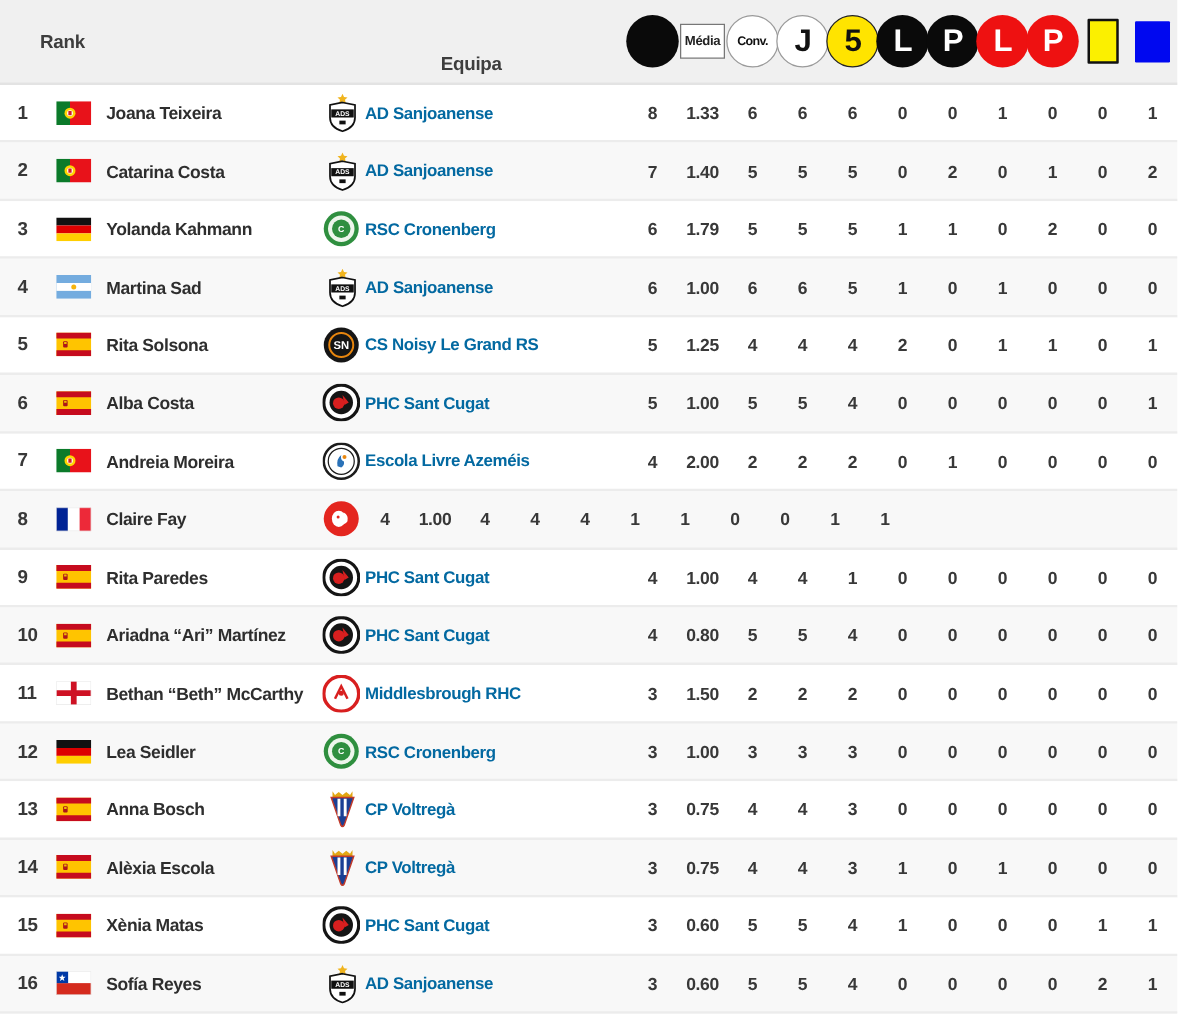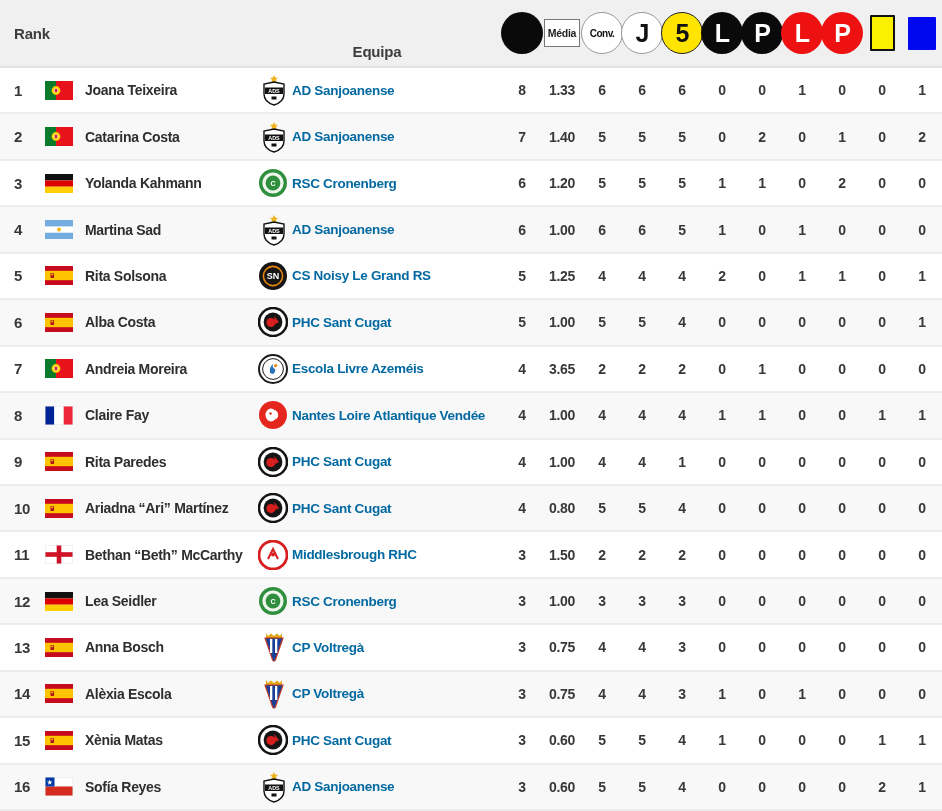--- a/index.html
+++ b/index.html
@@ -8,21 +8,21 @@
   .hdr{height:68px;background:#f0f0f0;display:flex;align-items:center;box-sizing:border-box;border-bottom:2px solid #e3e3e3;}
   .row{height:46.45px;display:flex;align-items:center;box-sizing:border-box;border-bottom:2px solid #ececec;background:#fff;}
   .row.alt{background:#f8f8f8;}
   .c-rank{width:45px;padding-left:14px;box-sizing:border-box;font-weight:bold;font-size:15px;flex:none;letter-spacing:-0.3px;}
   .c-flag{width:40px;flex:none;display:flex;align-items:center;}
   .c-player{width:167px;flex:none;font-weight:bold;font-size:14px;letter-spacing:-0.3px;white-space:nowrap;color:#2e2e2e;}
   .c-logo{width:36px;flex:none;display:flex;align-items:center;justify-content:flex-end;}
   .c-team{width:214px;flex:none;font-weight:bold;font-size:13.5px;letter-spacing:-0.3px;white-space:nowrap;color:#0369a1;padding-left:4px;box-sizing:border-box;}
   .c-stat{width:40px;flex:none;text-align:center;font-weight:bold;font-size:14px;letter-spacing:-0.3px;}
   .hdr .c-label{font-weight:bold;font-size:15px;color:#3d3d3d;letter-spacing:-0.2px;}
-  .hdr .c-rankhdr{width:45px;padding-left:14px;box-sizing:border-box;flex:none;}
+  .hdr .c-rankhdr{width:45px;padding-left:32px;box-sizing:border-box;flex:none;}
   .hdr .c-teamhdr{width:250px;margin-left:207px;flex:none;text-align:center;margin-top:36px;}
   .hdr .stat-cell{width:40px;flex:none;display:flex;align-items:center;justify-content:center;overflow:visible;}
   .badge-circle{width:42px;height:42px;border-radius:50%;display:flex;align-items:center;justify-content:center;flex:none;box-sizing:border-box;}
   .b-ball{background:#0a0a0a;}
   .b-white{background:#fff;border:1px solid #9a9a9a;color:#111;}
   .b-yellowc{background:#ffe400;border:1px solid #222;color:#111;}
   .b-black{background:#0a0a0a;color:#fff;}
   .b-red{background:#ee1111;color:#fff;}
   .badge-letter{font-weight:bold;font-size:25px;letter-spacing:-1px;line-height:1;}
   .badge-conv{font-weight:bold;font-size:10px;letter-spacing:-0.5px;}
@@ -174,21 +174,21 @@
         <div class="c-logo">
           <svg width="30" height="30" viewBox="0 0 30 30">
             <circle cx="15" cy="15" r="14" fill="#2f8f3f"></circle>
             <circle cx="15" cy="15" r="10.6" fill="#eef6ec"></circle>
             <circle cx="15" cy="15" r="7.4" fill="#2f8f3f"></circle>
             <text x="15" y="17.6" font-family="Liberation Sans,sans-serif" font-size="7" font-weight="bold" fill="#fff" text-anchor="middle">C</text>
           </svg>
         </div>
         <div class="c-team">RSC Cronenberg</div>
         <div class="c-stat">6</div>
-        <div class="c-stat">1.20</div>
+        <div class="c-stat">1.79</div>
         <div class="c-stat">5</div>
         <div class="c-stat">5</div>
         <div class="c-stat">5</div>
         <div class="c-stat">1</div>
         <div class="c-stat">1</div>
         <div class="c-stat">0</div>
         <div class="c-stat">2</div>
         <div class="c-stat">0</div>
         <div class="c-stat">0</div>
       </div>
@@ -304,21 +304,21 @@
         <div class="c-logo">
           <svg width="30" height="30" viewBox="0 0 30 30">
             <circle cx="15" cy="15" r="14" fill="#fff" stroke="#1c1c1c" stroke-width="2"></circle>
             <circle cx="15" cy="15" r="10.4" fill="#fff" stroke="#1c1c1c" stroke-width="1"></circle>
             <path d="M12 19 Q11 13 15 10 Q14 14 17 15 Q18 18 15 20 Z" fill="#2a72b8"></path>
             <circle cx="17.6" cy="11.6" r="1.6" fill="#e8860e"></circle>
           </svg>
         </div>
         <div class="c-team">Escola Livre Azeméis</div>
         <div class="c-stat">4</div>
-        <div class="c-stat">3.65</div>
+        <div class="c-stat">2.00</div>
         <div class="c-stat">2</div>
         <div class="c-stat">2</div>
         <div class="c-stat">2</div>
         <div class="c-stat">0</div>
         <div class="c-stat">1</div>
         <div class="c-stat">0</div>
         <div class="c-stat">0</div>
         <div class="c-stat">0</div>
         <div class="c-stat">0</div>
       </div>
@@ -334,21 +334,20 @@
         </div>
         <div class="c-player">Claire Fay</div>
         <div class="c-logo">
           <svg width="30" height="30" viewBox="0 0 30 30">
             <circle cx="15" cy="15" r="14" fill="#e4261f"></circle>
             <ellipse cx="13" cy="15" rx="5.5" ry="6.5" fill="#fff"></ellipse>
             <path d="M17 10 Q21 12 20 17 Q18 20 16.5 19 Q19 15 16 12 Z" fill="#fff"></path>
             <circle cx="12.5" cy="13.5" r="1.2" fill="#e4261f"></circle>
           </svg>
         </div>
-        <div class="c-team">Nantes Loire Atlantique Vendée</div>
         <div class="c-stat">4</div>
         <div class="c-stat">1.00</div>
         <div class="c-stat">4</div>
         <div class="c-stat">4</div>
         <div class="c-stat">4</div>
         <div class="c-stat">1</div>
         <div class="c-stat">1</div>
         <div class="c-stat">0</div>
         <div class="c-stat">0</div>
         <div class="c-stat">1</div>

